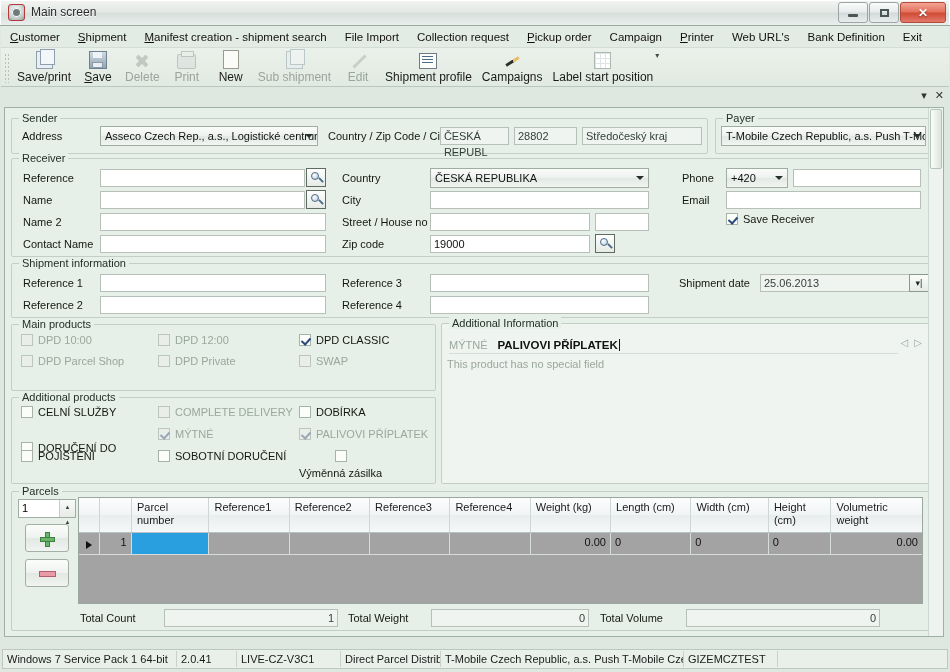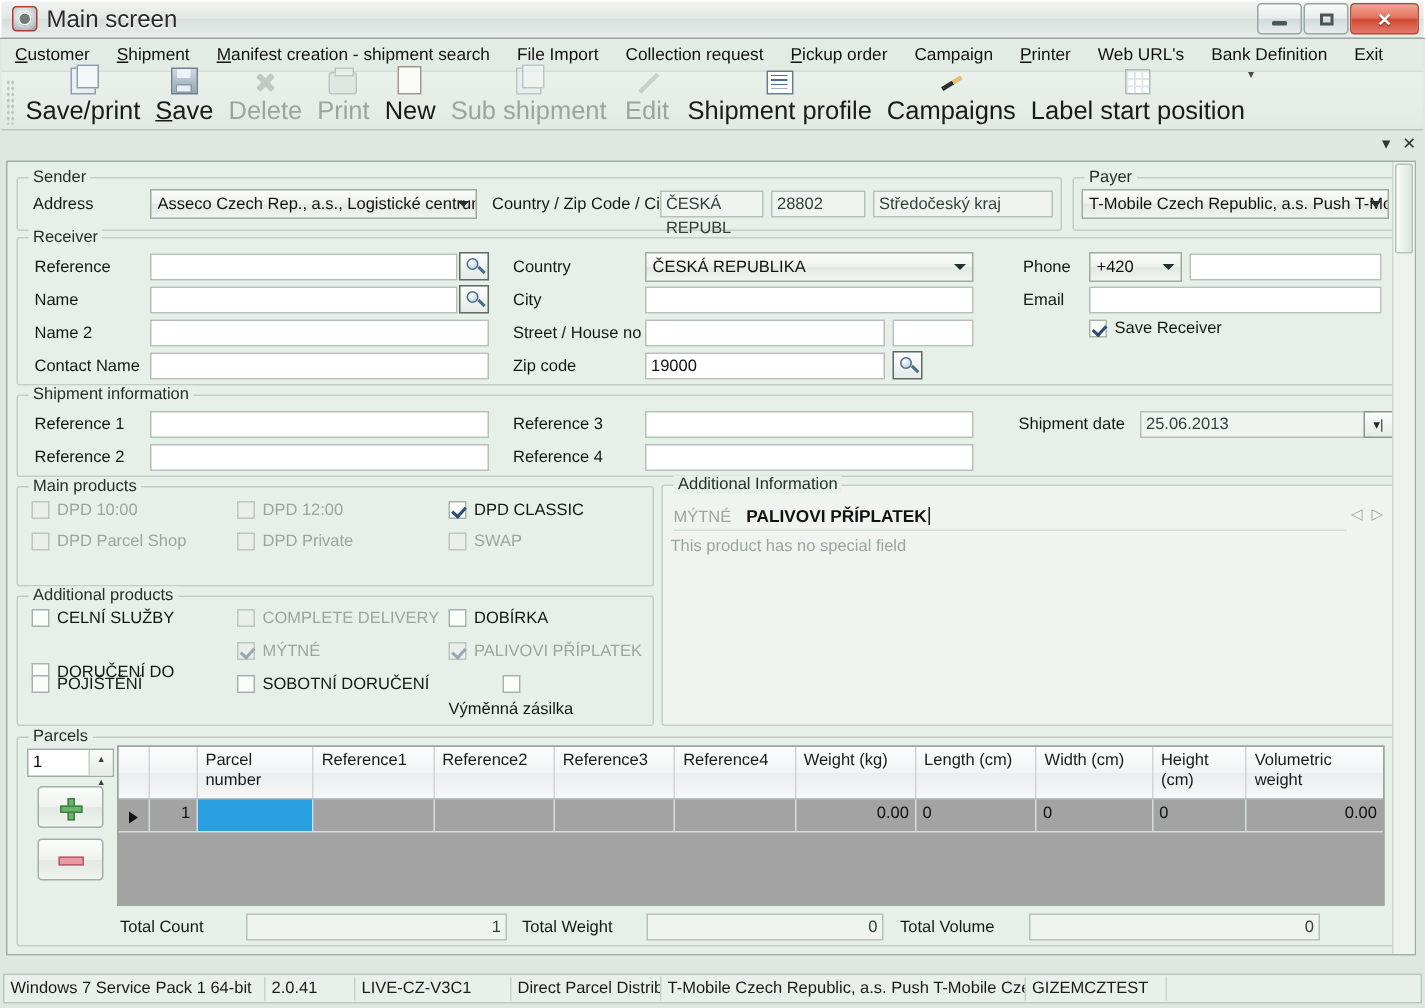--- a/index.html
+++ b/index.html
@@ -40,21 +40,21 @@
   }
   .app-icon:after {
     content: "";
     position: absolute; left: 3px; top: 3px; width: 9px; height: 9px;
     border-radius: 50%;
     background: #6d7b7b;
     box-shadow: inset 0 0 0 1px #fff;
   }
   .title-text {
     position: absolute; left: 31px; top: 5px;
-    font-size: 16px; color: #2a2a2a;
+    font-size: 12px; color: #2a2a2a;
     text-shadow: 0 1px 0 #fff;
   }
   .win-buttons { position: absolute; right: 4px; top: 2px; display: flex; }
   .win-btn {
     width: 28px; height: 19px; margin-left: 1px;
     border: 1px solid #9aa5a5;
     border-radius: 3px;
     background: linear-gradient(to bottom, #fbfcfc 0%, #e7ebeb 48%, #d3d9d9 52%, #e8ecec 100%);
     position: relative;
   }
@@ -98,21 +98,21 @@
     width: 6px; height: 30px; margin: 0 2px 3px 3px;
     background-image: radial-gradient(#b6c1b8 38%, transparent 40%);
     background-size: 3px 4px;
   }
   .tb-btn {
     display: flex; flex-direction: column; align-items: center;
     padding: 2px 5px 2px 5px; min-width: 34px; position: relative;
     cursor: default;
   }
   .tb-btn .ic { height: 20px; display: flex; align-items: flex-end; justify-content: center; }
-  .tb-btn .lab { font-size: 17px; color: #1a1a1a; white-space: nowrap; margin-top: 1px; }
+  .tb-btn .lab { font-size: 12px; color: #1a1a1a; white-space: nowrap; margin-top: 1px; }
   .tb-btn.disabled .lab { color: #9aa59d; }
   .tb-btn .lab u { text-decoration: underline; }
   .tb-caret { font-size: 8px; color: #4a4a4a; position: absolute; right: -1px; top: 4px; }
 
   
   .ic-doc { width: 14px; height: 17px; background: #fbfbf7; border: 1px solid #9a9a8e; position: relative; }
   .ic-docs { width: 15px; height: 16px; background: #e9eef2; border: 1px solid #8fa0ac; position: relative; }
   .ic-docs:before { content:""; position:absolute; left:3px; top:-3px; width:13px; height:14px; background:#f4f7f9; border:1px solid #8fa0ac; }
   .ic-floppy { width: 16px; height: 16px; background: linear-gradient(to bottom,#cfd9e2,#93a5b4); border: 1px solid #6e818f; position: relative; }
   .ic-floppy:before { content:""; position:absolute; left:3px; top:0; width:9px; height:6px; background:#eef3f7; }

